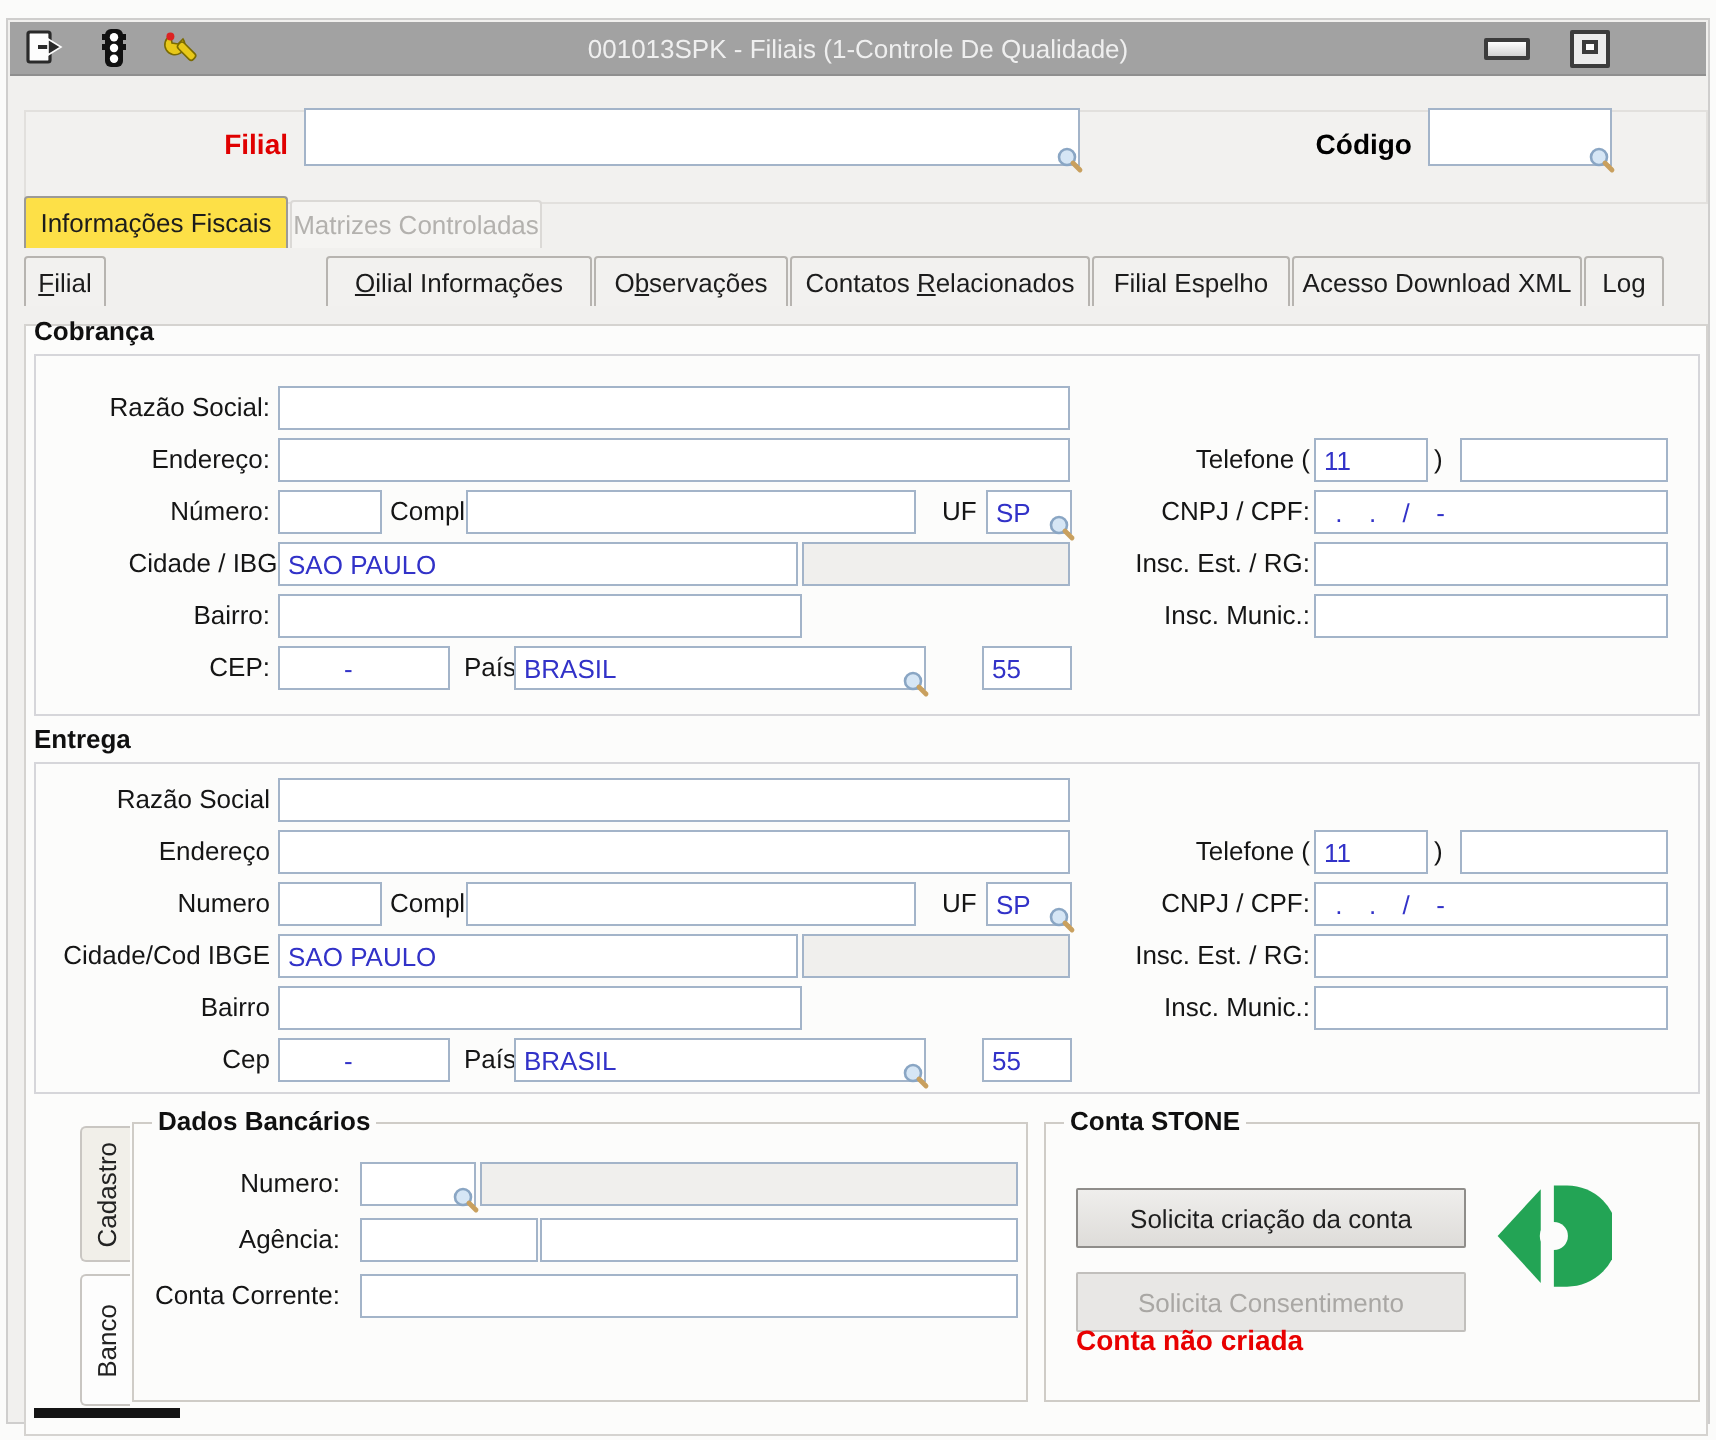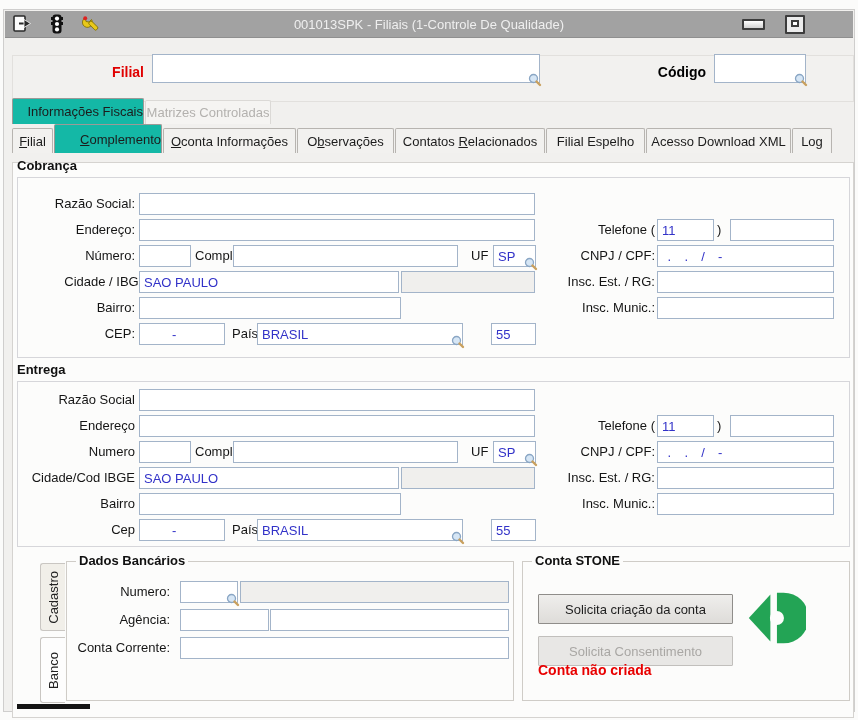--- a/index.html
+++ b/index.html
@@ -14,21 +14,21 @@
   .btn-min { position:absolute; right:88px; top:8px; width:23px; height:11px; background:linear-gradient(#ffffff,#d2d2d2); border:2px solid #3c3c3c; border-radius:1px; cursor:pointer; }
   .btn-max { position:absolute; right:48px; top:4px; width:20px; height:19px; background:#eceonly; background:#ececec; border:2px solid #3c3c3c; border-radius:1px; cursor:pointer; }
   .btn-max i { position:absolute; left:4px; top:3px; width:8px; height:7px; border:2px solid #3c3c3c; background:#fff; display:block; }
 
   
   .header-panel { position:absolute; left:8px; top:45px; width:842px; height:47px; background:#f2f1ef; border:1px solid #e2e0dd; }
   .hdr-lbl { position:absolute; font-size:14px; font-weight:bold; height:29px; line-height:29px; text-align:right; white-space:nowrap; }
 
   
   .tab { position:absolute; display:flex; align-items:center; justify-content:center; font-size:13px; color:#1c1c1c; white-space:nowrap; background:#f2f1ef; border:1px solid #b7b4b0; border-bottom:none; border-radius:2px 2px 0 0; cursor:pointer; }
-  .tab.sel { background:#14b8a6; border-color:#9c9a97; z-index:5;justify-content:flex-end; }
+  .tab.sel { background:#fde047; border-color:#9c9a97; z-index:5; }
   .tab.dis { color:#b3b1ae; border-color:#dbd9d6; background:#f5f4f2; cursor:default; }
   .u { text-decoration:underline; }
 
   
   .content { position:absolute; left:8px; top:152px; width:842px; height:556px; background:#fcfcfb; border:1px solid #d5d3d0; }
   .sect-title { position:absolute; font-size:13px; font-weight:bold; color:#101010; white-space:nowrap; }
   .box { position:absolute; border:1px solid #d6d6da; background:#fcfcfb; }
 
   .lbl { position:absolute; height:22px; line-height:22px; font-size:13px; color:#151515; text-align:right; white-space:nowrap; }
   .lbl-l { text-align:left; }
@@ -107,25 +107,22 @@
     <div class="tab sel" style="left:8px;top:88px;width:132px;height:26px">
         <span>Informações Fiscais</span>
       </div>
     <div class="tab dis" style="left:141px;top:90px;width:126px;height:24px">
         <span>Matrizes Controladas</span>
       </div>
 
     <div class="tab" style="left:8px;top:118px;width:41px;height:25px">
         <span><span class="u">F</span><span>ilial</span></span>
       </div>
-    <div class="tab sel" style="left:50px;top:114px;width:108px;height:29px">
-        <span><span class="u">C</span><span>omplemento</span></span>
-      </div>
     <div class="tab" style="left:159px;top:118px;width:133px;height:25px">
-        <span><span class="u">O</span><span>conta Informações</span></span>
+        <span><span class="u">O</span><span>ilial Informações</span></span>
       </div>
     <div class="tab" style="left:293px;top:118px;width:97px;height:25px">
         <span><span>O</span><span class="u">b</span><span>servações</span></span>
       </div>
     <div class="tab" style="left:542px;top:118px;width:99px;height:25px">
         <span>Filial Espelho</span>
       </div>
     <div class="tab" style="left:391px;top:118px;width:150px;height:25px">
         <span><span style="white-space:pre">Contatos </span><span class="u">R</span><span>elacionados</span></span>
       </div>

